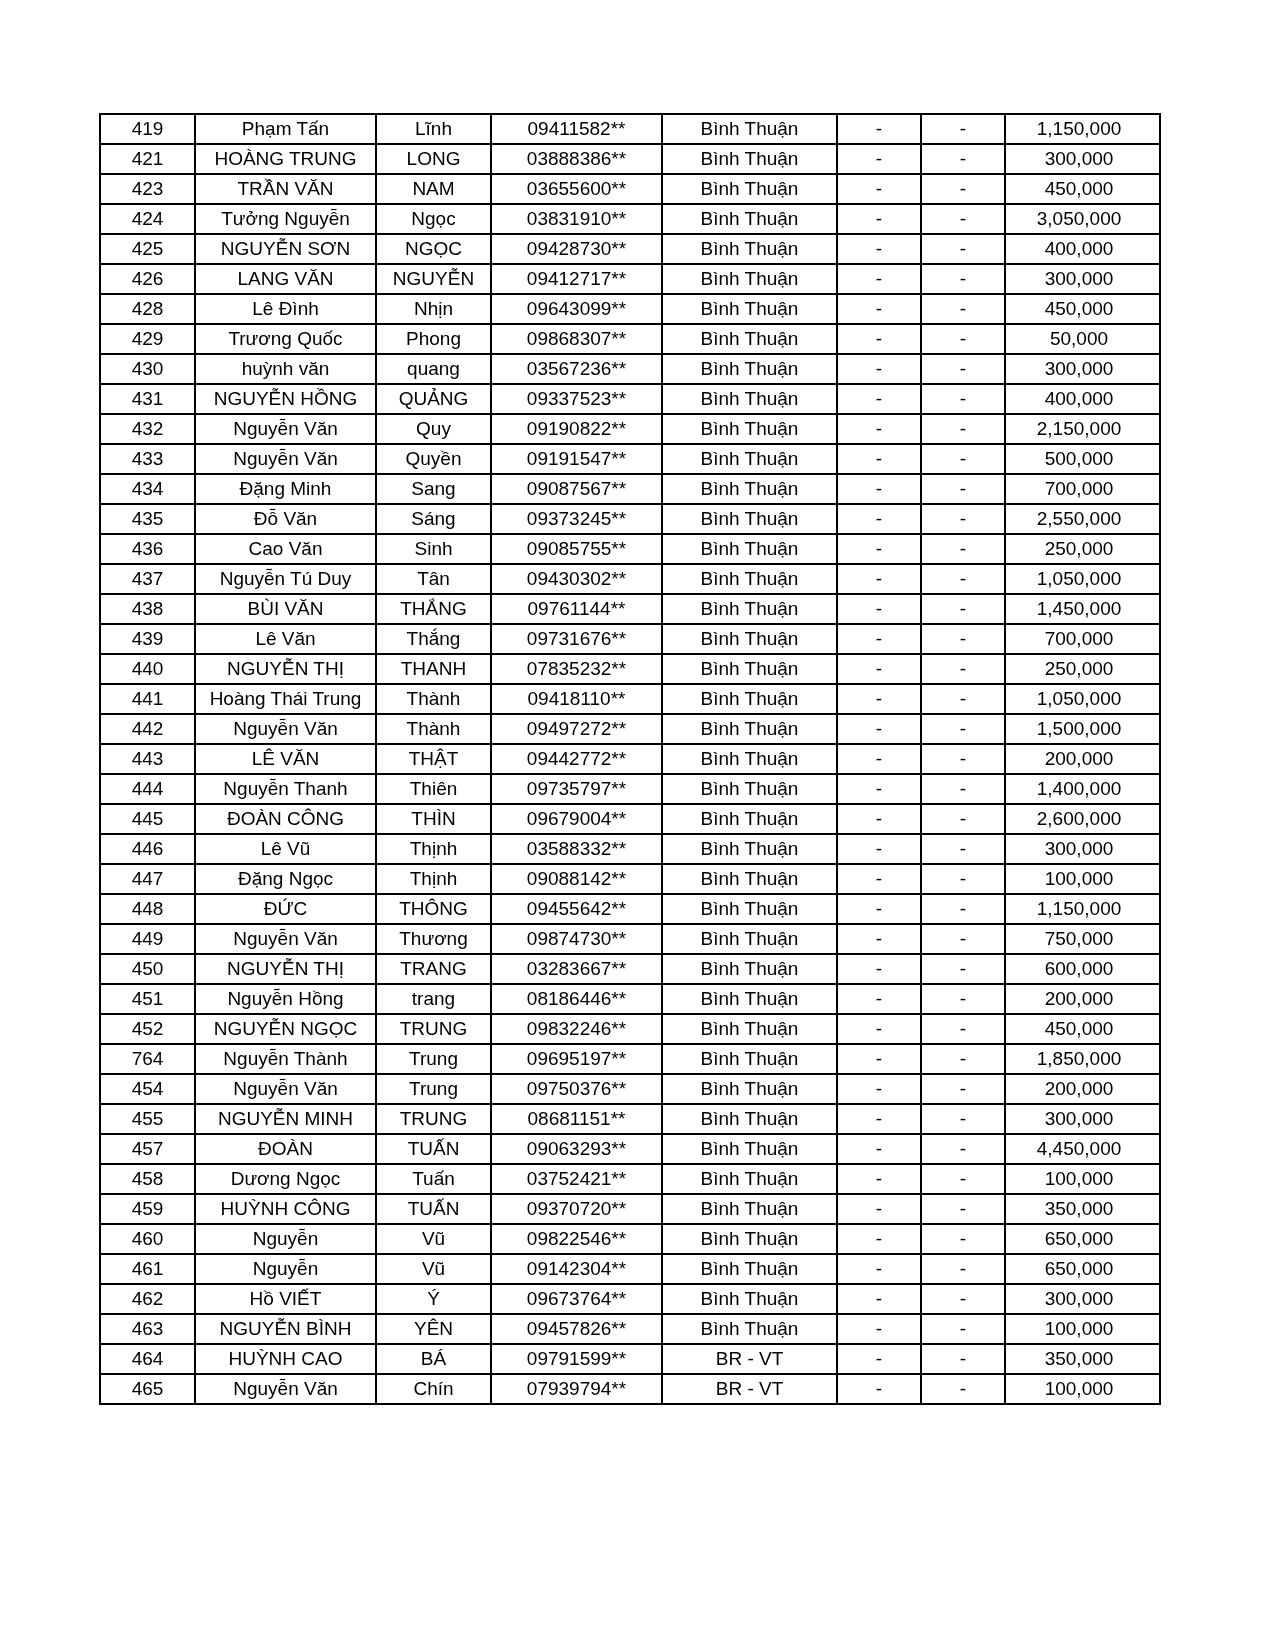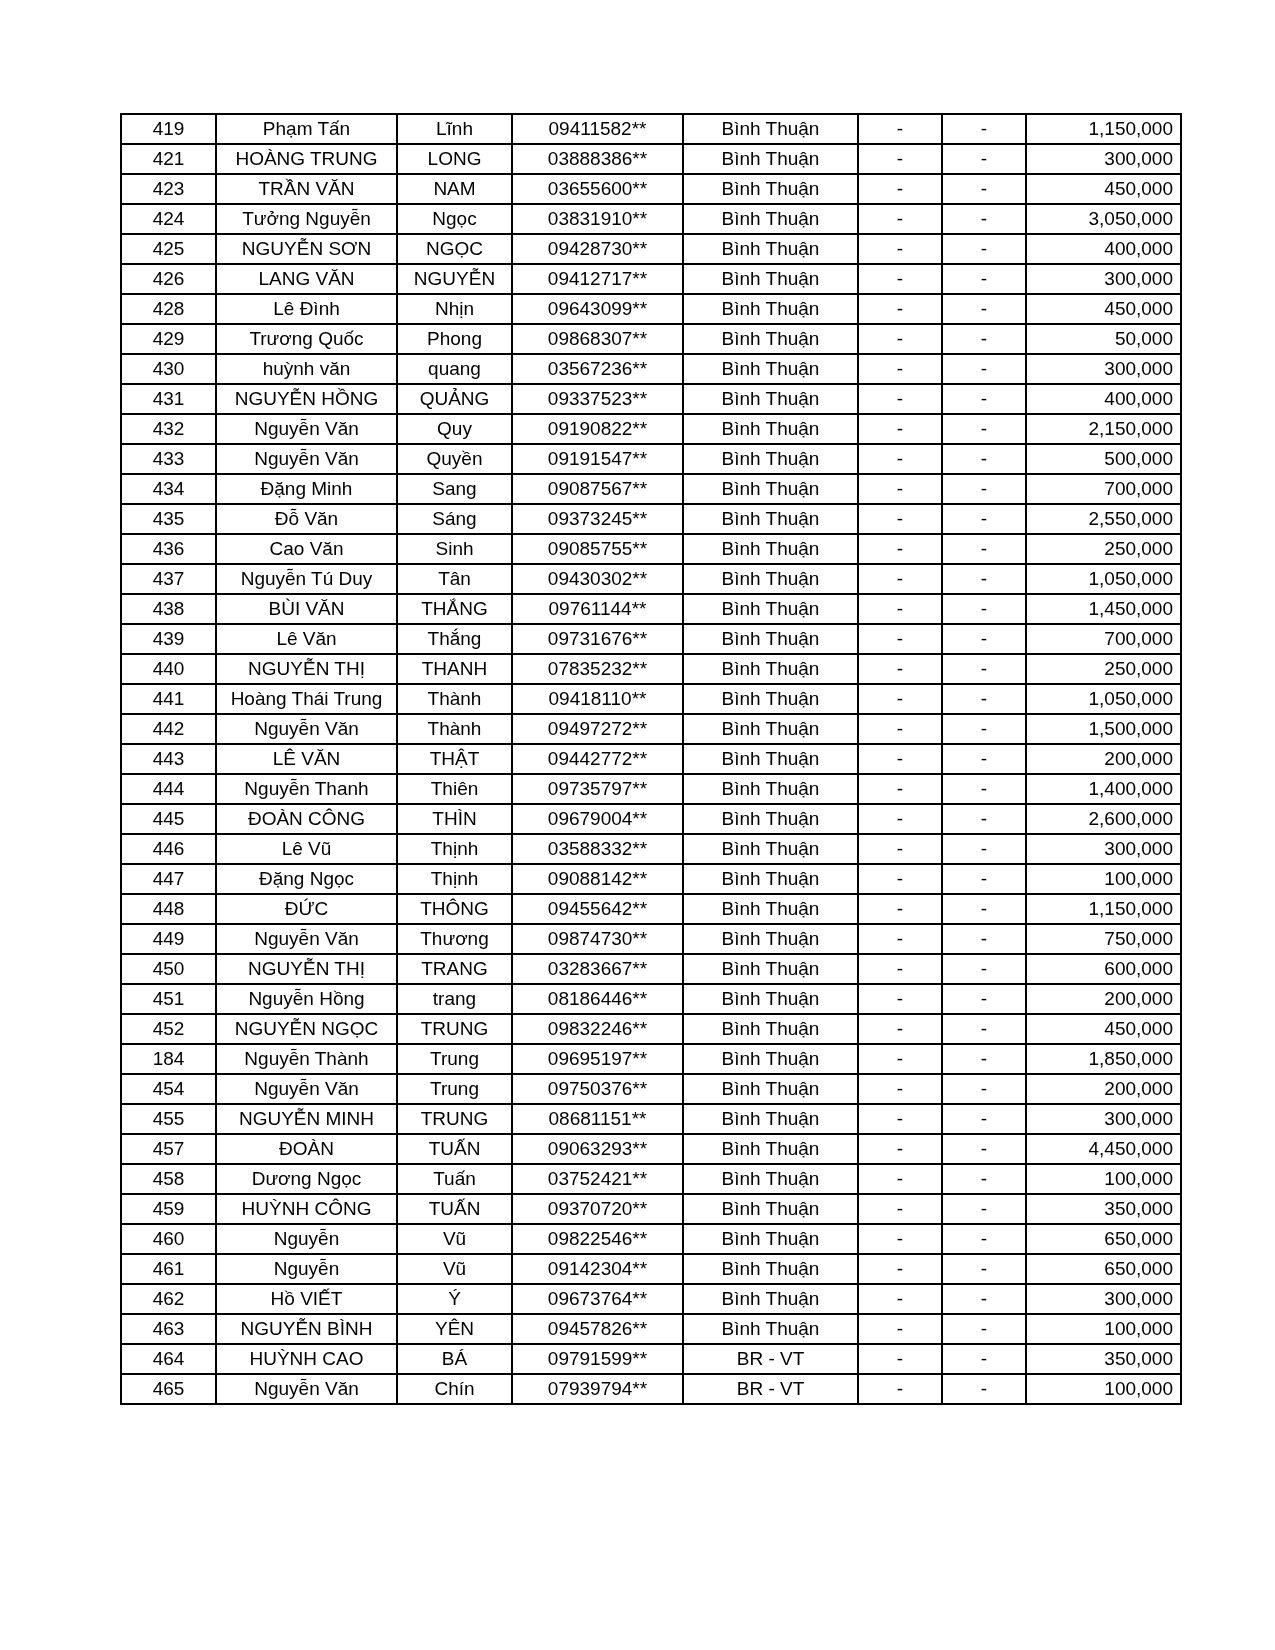--- a/index.html
+++ b/index.html
@@ -1,29 +1,29 @@
 <!DOCTYPE html>
 <html><head>
 <meta charset="utf-8">
 <style>
   html,body{margin:0;padding:0;}
   body{
     width:1275px;height:1650px;background:#ffffff;color:#000000;
     font-family:"Liberation Sans","DejaVu Sans",sans-serif;
     position:relative;overflow:hidden;
   }
-  .sheet{position:absolute;left:120px;top:113px;}
+  .sheet{position:absolute;left:99px;top:113px;}
   table{border-collapse:collapse;table-layout:fixed;width:1060px;}
   td{
     border:2px solid #000000;
     font-size:19px;line-height:28px;height:28px;
     text-align:center;vertical-align:middle;
     padding:0;overflow:hidden;white-space:nowrap;
   }
-  td.c-amt{text-align:right;padding-right:7px;}
+  td.c-amt{text-align:center;padding-right:7px;}
 </style>
 </head>
 <body>
 
 <div class="sheet">
   <table>
     <colgroup>
       <col style="width:95px">
       <col style="width:181px">
       <col style="width:115px">
@@ -338,21 +338,21 @@
           <td>452</td>
           <td>NGUYỄN NGỌC</td>
           <td>TRUNG</td>
           <td>09832246**</td>
           <td>Bình Thuận</td>
           <td>-</td>
           <td>-</td>
           <td class="c-amt">450,000</td>
         </tr>
         <tr>
-          <td>184</td>
+          <td>764</td>
           <td>Nguyễn Thành</td>
           <td>Trung</td>
           <td>09695197**</td>
           <td>Bình Thuận</td>
           <td>-</td>
           <td>-</td>
           <td class="c-amt">1,850,000</td>
         </tr>
         <tr>
           <td>454</td>

